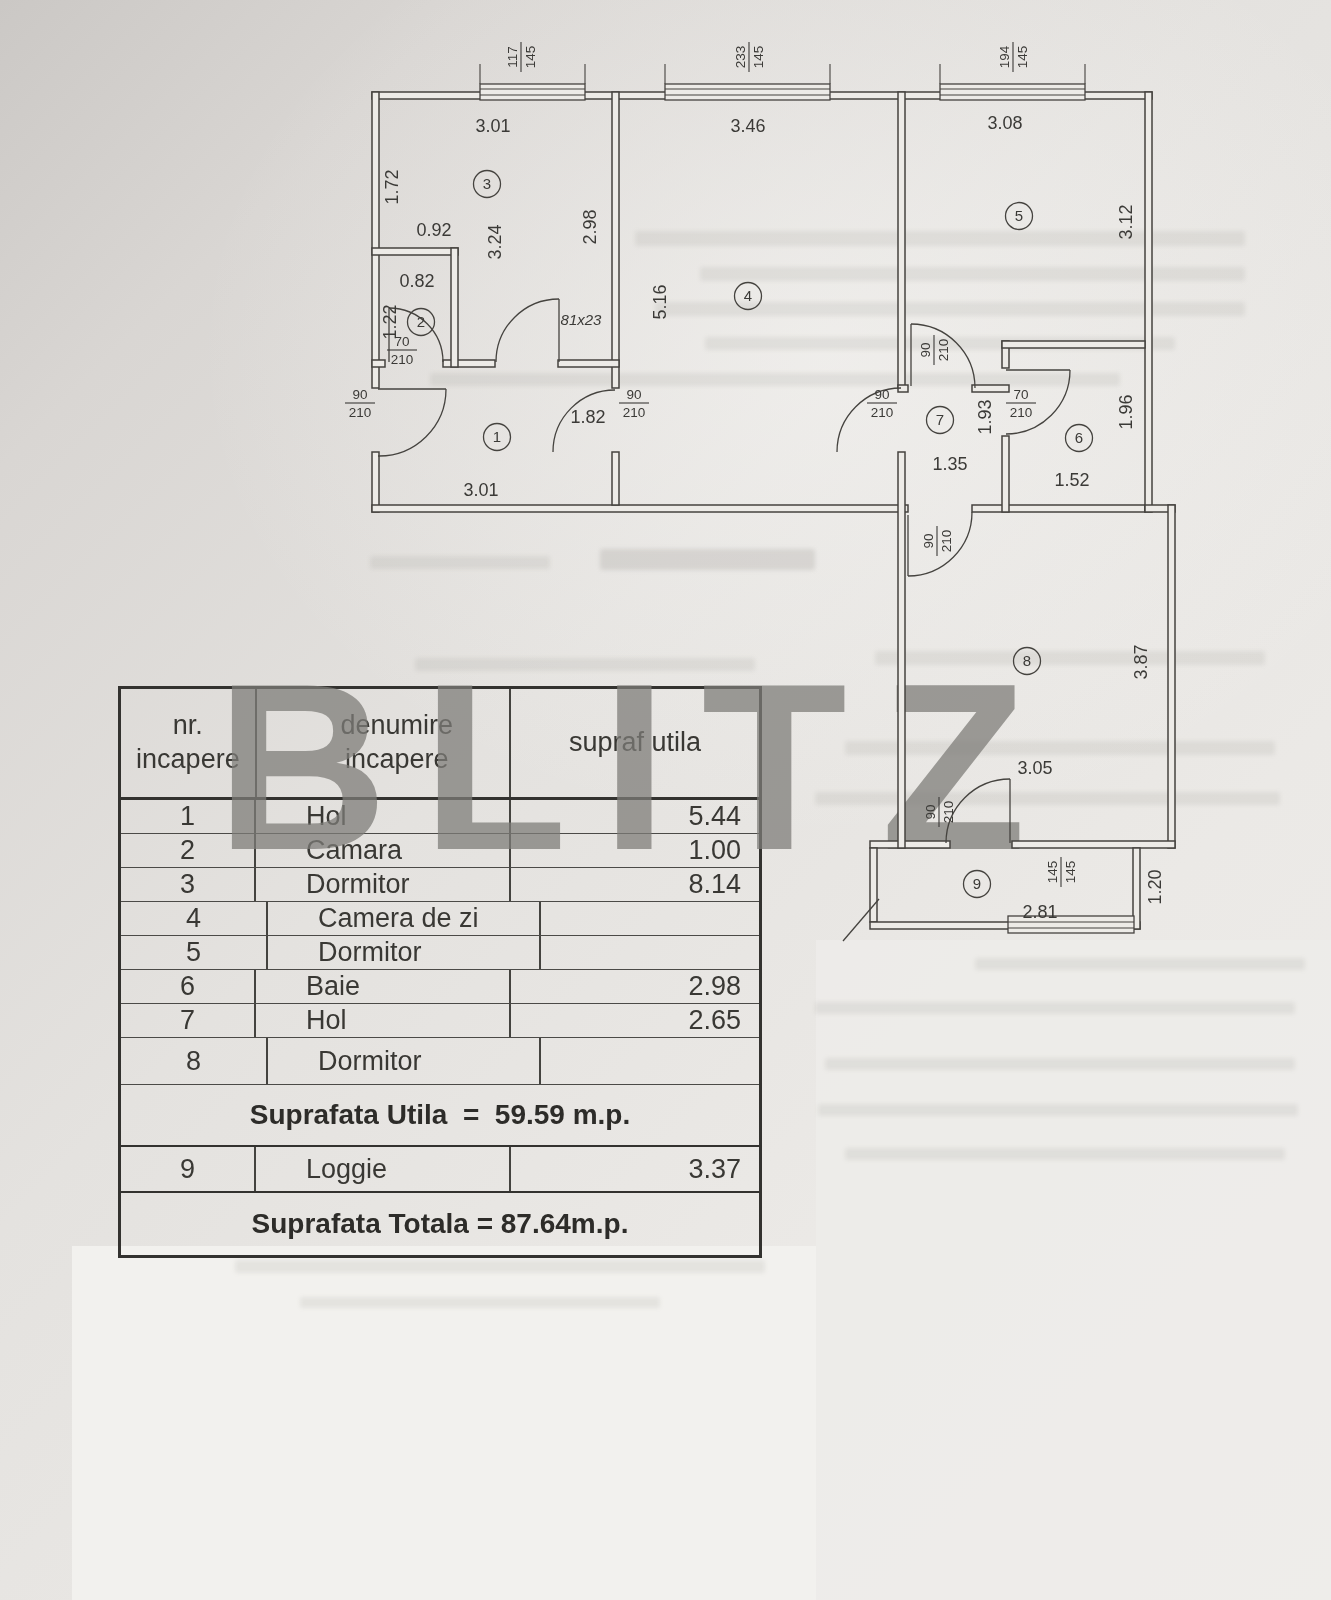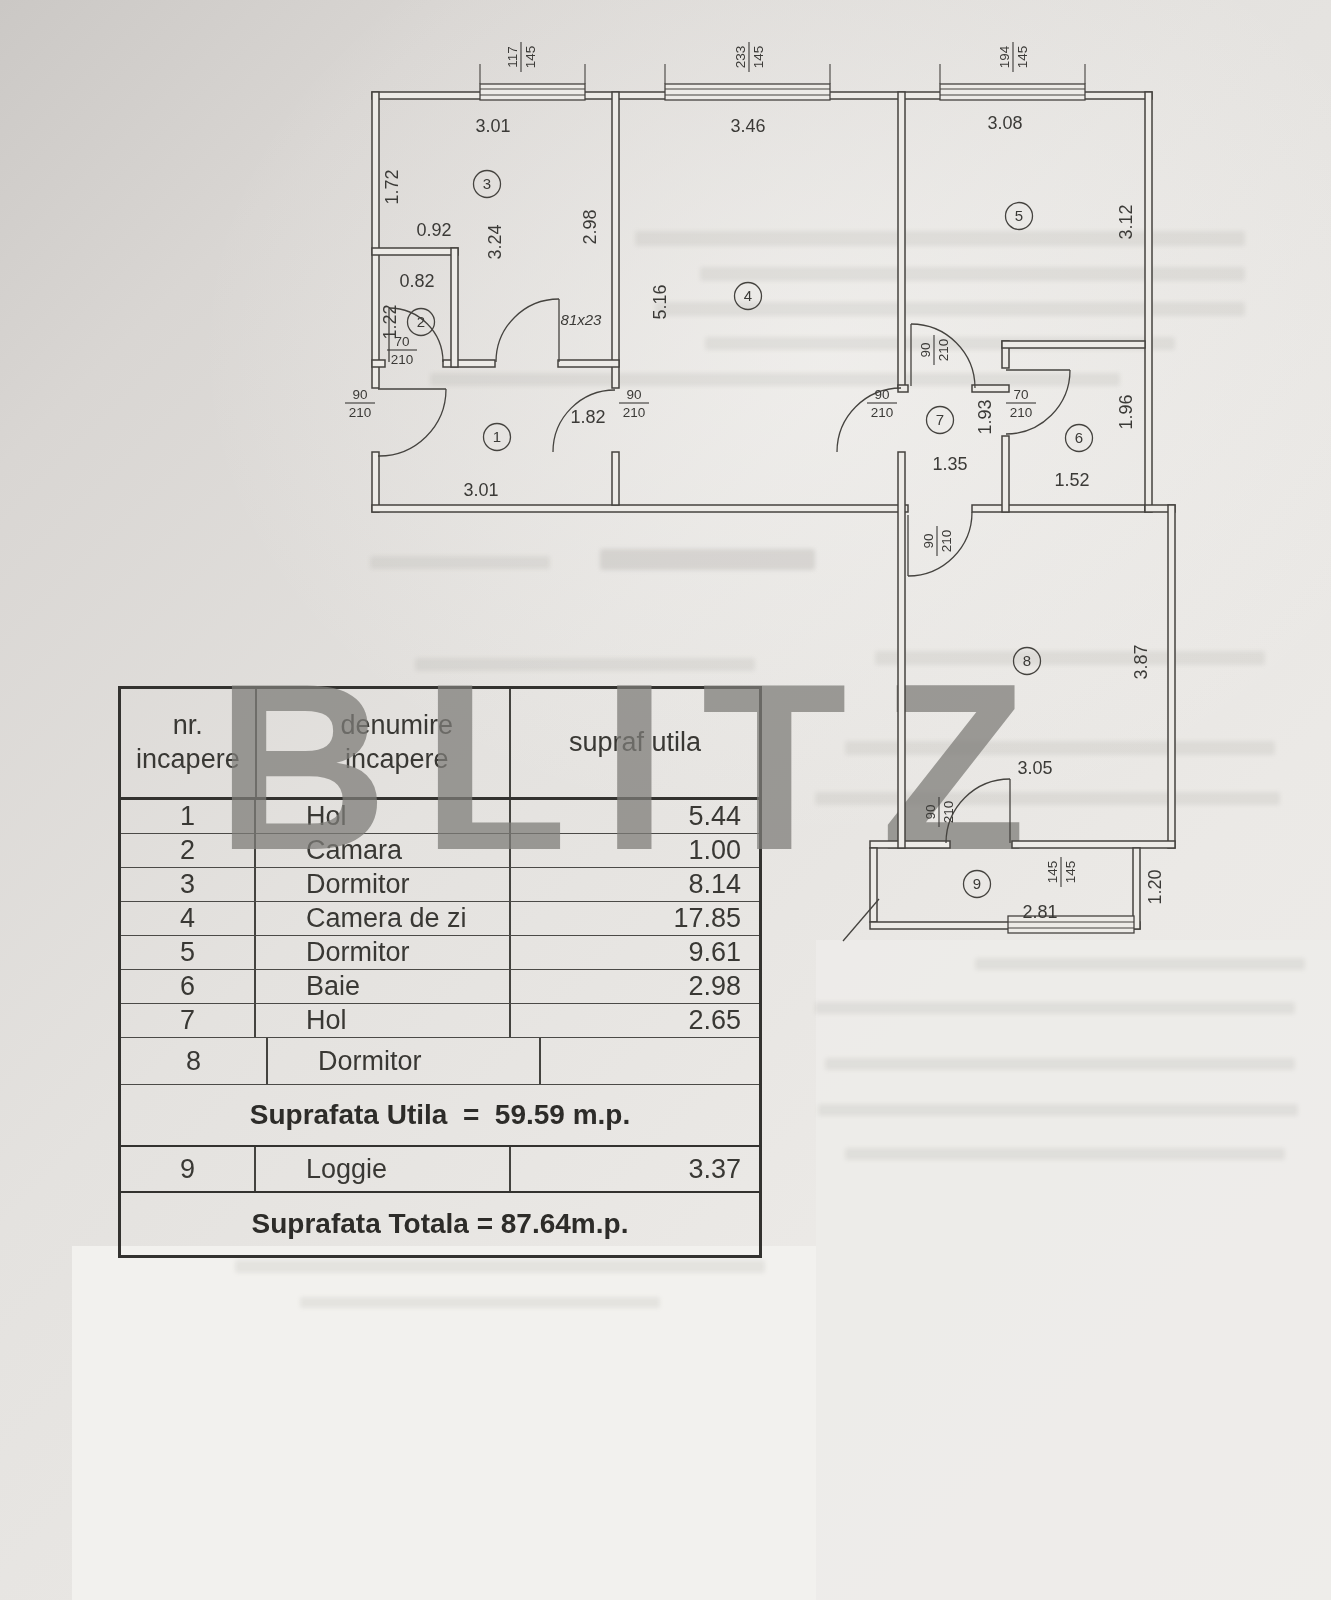--- a/index.html
+++ b/index.html
@@ -100,26 +100,24 @@
       <div class="cell c3">1.00</div>
     </div>
     <div class="trow">
       <div class="cell c1">3</div>
       <div class="cell c2">Dormitor</div>
       <div class="cell c3">8.14</div>
     </div>
     <div class="trow">
       <div class="cell c1">4</div>
       <div class="cell c2">Camera de zi</div>
-      <div class="cell c3">17.85</div>
     </div>
     <div class="trow">
       <div class="cell c1">5</div>
       <div class="cell c2">Dormitor</div>
-      <div class="cell c3">9.61</div>
     </div>
     <div class="trow">
       <div class="cell c1">6</div>
       <div class="cell c2">Baie</div>
       <div class="cell c3">2.98</div>
     </div>
     <div class="trow">
       <div class="cell c1">7</div>
       <div class="cell c2">Hol</div>
       <div class="cell c3">2.65</div>

